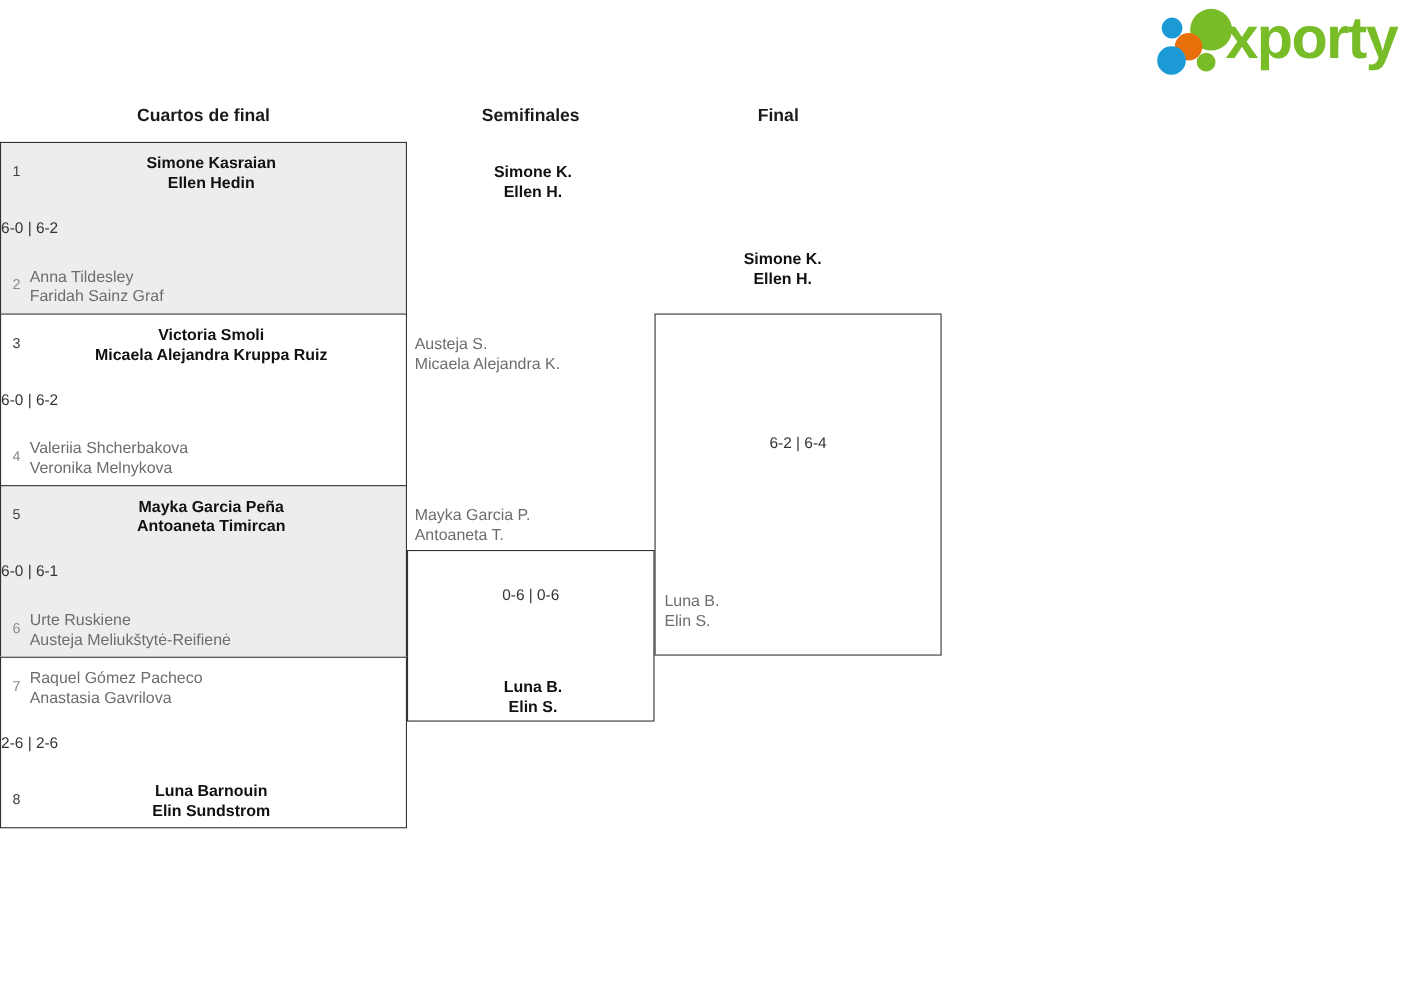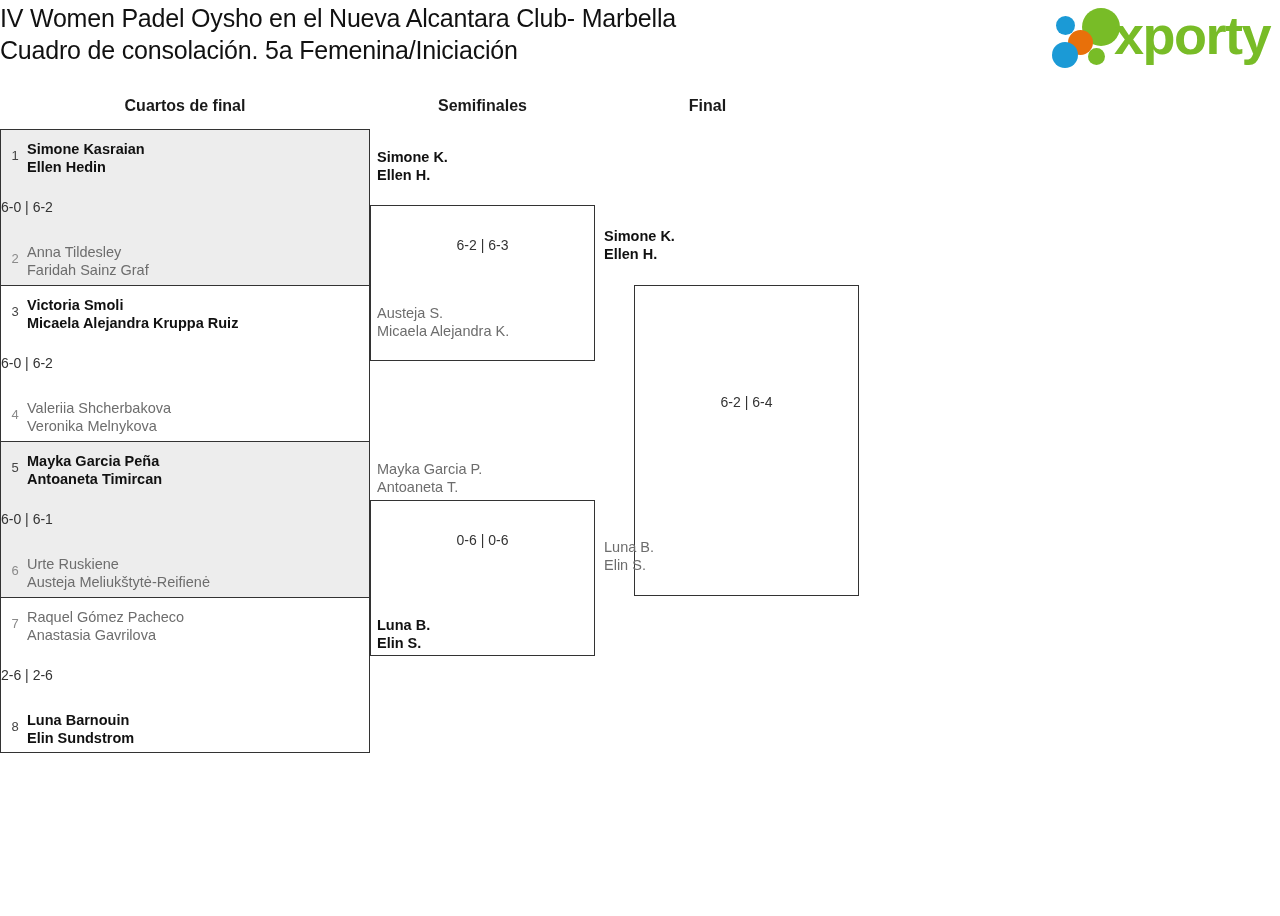--- a/index.html
+++ b/index.html
@@ -86,21 +86,21 @@
   .qf-score {
     position: absolute;
     left: 0; right: 0;
     top: 69px;
     text-align: left;
     font-size: 14px;
     color: #333333;
   }
 
   .name-line { font-size: 14.5px; line-height: 18px; white-space: nowrap; }
-  .winner { color: #111111; font-weight: 700; }
+  .winner { color: #111111; font-weight: 700; text-align: center; }
   .loser  { color: #6d6d6d; font-weight: 400; }
   .seed-winner { color: #444444; }
   .seed-loser  { color: #8a8a8a; }
 
   
   .sf {
     left: 370px;
     width: 225px;
     border: 1px solid #333333;
   }
@@ -116,45 +116,40 @@
     top: 31px;
     text-align: center;
     font-size: 14px;
     color: #333333;
   }
 
   
   .fin {
     left: 595px;
     top: 285px;
-    width: 225px;
+    width: 261px;
     height: 311px;
     border: 1px solid #333333;
-    margin-left: 39px;
   }
   .fin-top    { position: absolute; left: 604px; top: 227px; width: 215px; }
   .fin-bottom { position: absolute; left: 604px; top: 538px; width: 215px; }
   .fin-score {
     position: absolute;
     left: 0; right: 0;
     top: 108px;
     text-align: center;
     font-size: 14px;
     color: #333333;
   }
 </style>
 </head>
 <body>
 
 <div id="root">
 
-  <div class="title">
-    <span class="title-line">IV Women Padel Oysho en el Nueva Alcantara Club- Marbella</span>
-    <span class="title-line">Cuadro de consolación. 5a Femenina/Iniciación</span>
-  </div>
 
   <div class="logo">
     <div class="logo-dots">
       <span class="dot dot-blue-sm"></span>
       <span class="dot dot-green-lg"></span>
       <span class="dot dot-orange"></span>
       <span class="dot dot-blue-lg"></span>
       <span class="dot dot-green-sm"></span>
     </div>
     <div class="logo-word">xporty</div>
@@ -217,23 +212,20 @@
     <div class="qf-team bottom">
       <div class="name-line winner">Luna Barnouin</div>
       <div class="name-line winner">Elin Sundstrom</div>
     </div>
   </div>
 
   <div class="sf-1-top">
     <div class="name-line winner">Simone K.</div>
     <div class="name-line winner">Ellen H.</div>
   </div>
-  <div class="match sf sf-1">
-    <div class="sf-score">6-2 | 6-3</div>
-  </div>
   <div class="sf-1-bottom">
     <div class="name-line loser">Austeja S.</div>
     <div class="name-line loser">Micaela Alejandra K.</div>
   </div>
 
   <div class="sf-2-top">
     <div class="name-line loser">Mayka Garcia P.</div>
     <div class="name-line loser">Antoaneta T.</div>
   </div>
   <div class="match sf sf-2">

